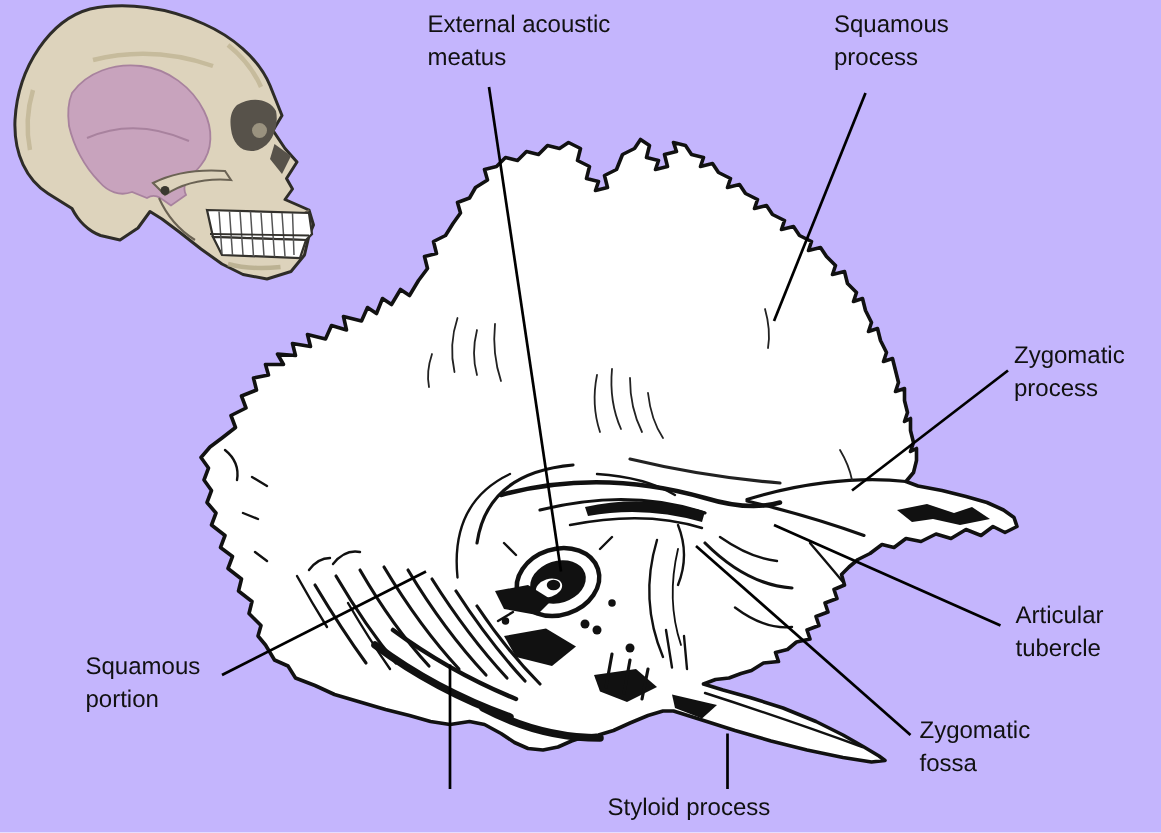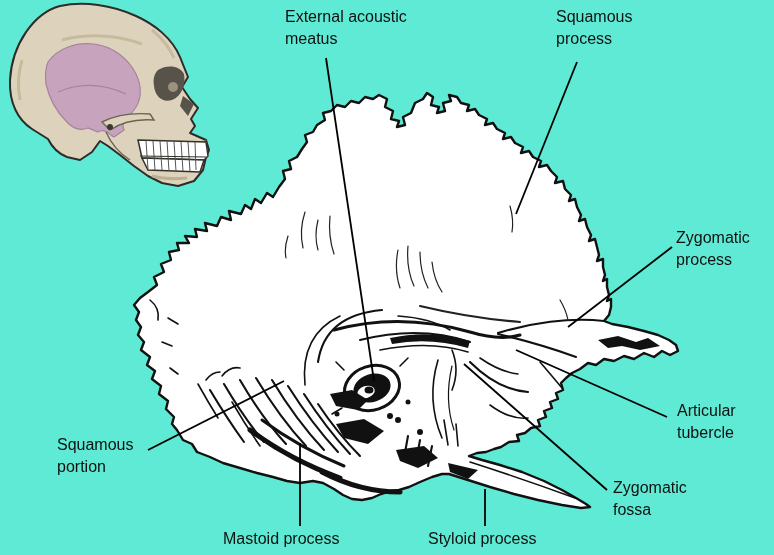--- a/index.html
+++ b/index.html
@@ -1,16 +1,16 @@
 <!DOCTYPE html>
 <html><head>
 <meta charset="utf-8">
 <style>
   html,body{margin:0;padding:0;background:#fff;}
-  .stage{position:relative;width:774px;height:555px;background:#5eead4;overflow:hidden;
+  .stage{position:relative;width:774px;height:555px;background:#c4b5fd;overflow:hidden;
          font-family:"Liberation Sans", sans-serif;}
   .stage svg{position:absolute;left:0;top:0;}
   #bone-svg{width:774px;height:555px;}
   #inset-svg{left:2px;top:0;width:232px;height:192px;}
   .lbl{position:absolute;color:#111;font-size:16px;line-height:22px;white-space:pre-line;}
   .leader{stroke:#000;stroke-width:1.8;fill:none;}
   .outline{fill:#fff;stroke:#111;stroke-width:2.4;stroke-linejoin:round;}
   .detail{fill:none;stroke:#111;stroke-linecap:round;}
   .w1{stroke-width:1.2}.w15{stroke-width:1.6}.w2{stroke-width:2.1}.w3{stroke-width:3}.w5{stroke-width:5}
   .ink{fill:#111;stroke:none;}
@@ -188,16 +188,15 @@
   <div class="lbl" style="left:556px;top:6px">Squamous
 process</div>
   <div class="lbl" style="left:677px;top:400px">Articular
 tubercle</div>
   <div class="lbl" style="left:676px;top:227px">Zygomatic
 process</div>
   <div class="lbl" style="left:613px;top:477px">Zygomatic
 fossa</div>
   <div class="lbl" style="left:57px;top:434px">Squamous
 portion</div>
-  <div class="lbl" style="left:223px;top:528px">Mastoid process</div>
-  <div class="lbl" style="left:428px;top:528px">Styloid process</div>
+  <div class="lbl" style="left:405px;top:528px">Styloid process</div>
 
 </div>
 
 </body></html>

